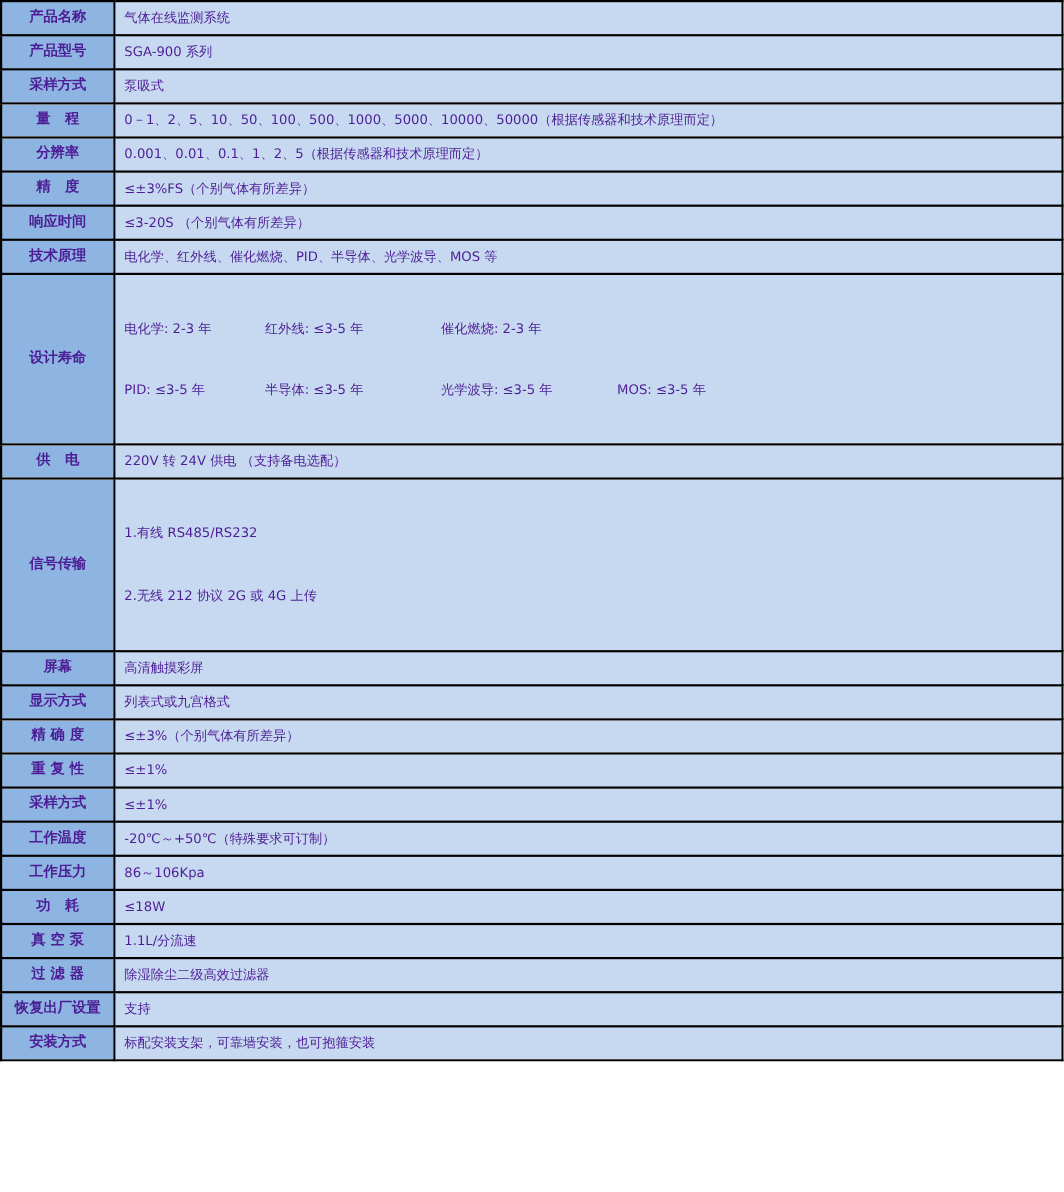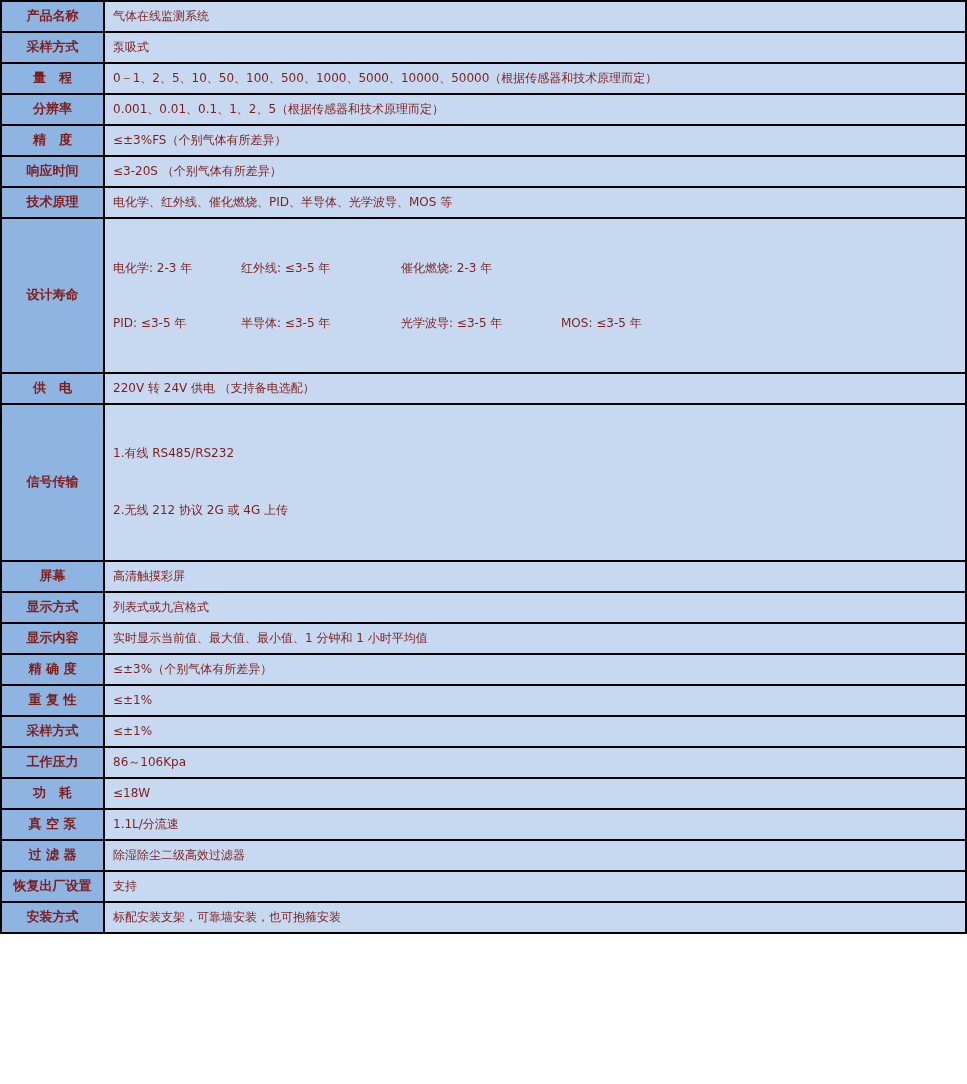--- a/index.html
+++ b/index.html
@@ -8,21 +8,21 @@
     background: #ffffff;
     font-family: "DejaVu Sans", "Liberation Sans", sans-serif;
   }
   table.spec-table {
     width: 967px;
     border-collapse: collapse;
     table-layout: fixed;
   }
   .spec-table td {
     border: 2px solid #000000;
-    color: #7f1d1d;
+    color: #4c1d95;
     overflow: hidden;
   }
   td.label {
     width: 95px;
     background: #8EB4E2;
     font-weight: bold;
     font-size: 13px;
     text-align: center;
     vertical-align: middle;
     white-space: pre-wrap;
@@ -47,20 +47,24 @@
   .ml-lines div { line-height: 23px; }
 </style>
 </head>
 <body>
 
 <table class="spec-table">
   <tbody>
     <tr class="std">
       <td class="label">产品名称</td>
       <td class="value">气体在线监测系统</td>
+    </tr>
+    <tr class="std">
+      <td class="label">产品型号</td>
+      <td class="value">SGA-900 系列</td>
     </tr>
     <tr class="std">
       <td class="label">采样方式</td>
       <td class="value">泵吸式</td>
     </tr>
     <tr class="std">
       <td class="label">量　程</td>
       <td class="value">0－1、2、5、10、50、100、500、1000、5000、10000、50000（根据传感器和技术原理而定）</td>
     </tr>
     <tr class="std">
@@ -109,34 +113,34 @@
     </tr>
     <tr class="std">
       <td class="label">屏幕</td>
       <td class="value">高清触摸彩屏</td>
     </tr>
     <tr class="std">
       <td class="label">显示方式</td>
       <td class="value">列表式或九宫格式</td>
     </tr>
     <tr class="std">
-      <td class="label">显示内容</td>
-      <td class="value">实时显示当前值、最大值、最小值、1 分钟和 1 小时平均值</td>
-    </tr>
-    <tr class="std">
       <td class="label">精 确 度</td>
       <td class="value">≤±3%（个别气体有所差异）</td>
     </tr>
     <tr class="std">
       <td class="label">重 复 性</td>
       <td class="value">≤±1%</td>
     </tr>
     <tr class="std">
       <td class="label">采样方式</td>
       <td class="value">≤±1%</td>
+    </tr>
+    <tr class="std">
+      <td class="label">工作温度</td>
+      <td class="value">-20℃～+50℃（特殊要求可订制）</td>
     </tr>
     <tr class="std">
       <td class="label">工作压力</td>
       <td class="value">86～106Kpa</td>
     </tr>
     <tr class="std">
       <td class="label">功　耗</td>
       <td class="value">≤18W</td>
     </tr>
     <tr class="std">

